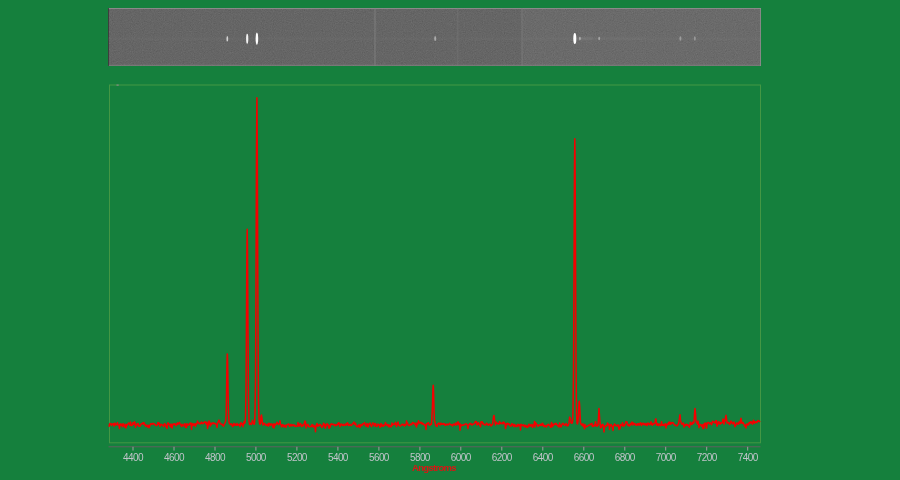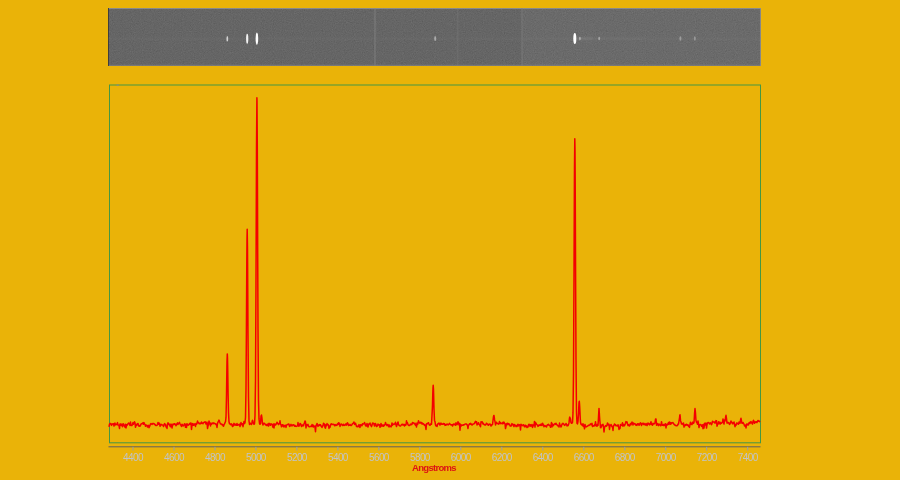--- a/index.html
+++ b/index.html
@@ -1,14 +1,14 @@
 <!DOCTYPE html>
 <html><head><meta charset="utf-8"><style>
 html,body{margin:0;padding:0;background:#000;}
-#page{position:relative;width:900px;height:480px;background:#eab308;overflow:hidden;
+#page{position:relative;width:900px;height:480px;background:#15803d;overflow:hidden;
 font-family:"Liberation Sans", sans-serif;}
 #strip{position:absolute;left:108px;top:8px;}
 #plot{position:absolute;left:0px;top:80px;}
 text{font-family:"Liberation Sans", sans-serif;font-size:10px;fill:#c0c4ca;letter-spacing:-0.6px;}
 </style></head>
 <body>
 <div id="page">
 <svg id="strip" width="653" height="58">
 <defs>
 <filter id="noise" x="0" y="0" width="100%" height="100%" color-interpolation-filters="sRGB">

